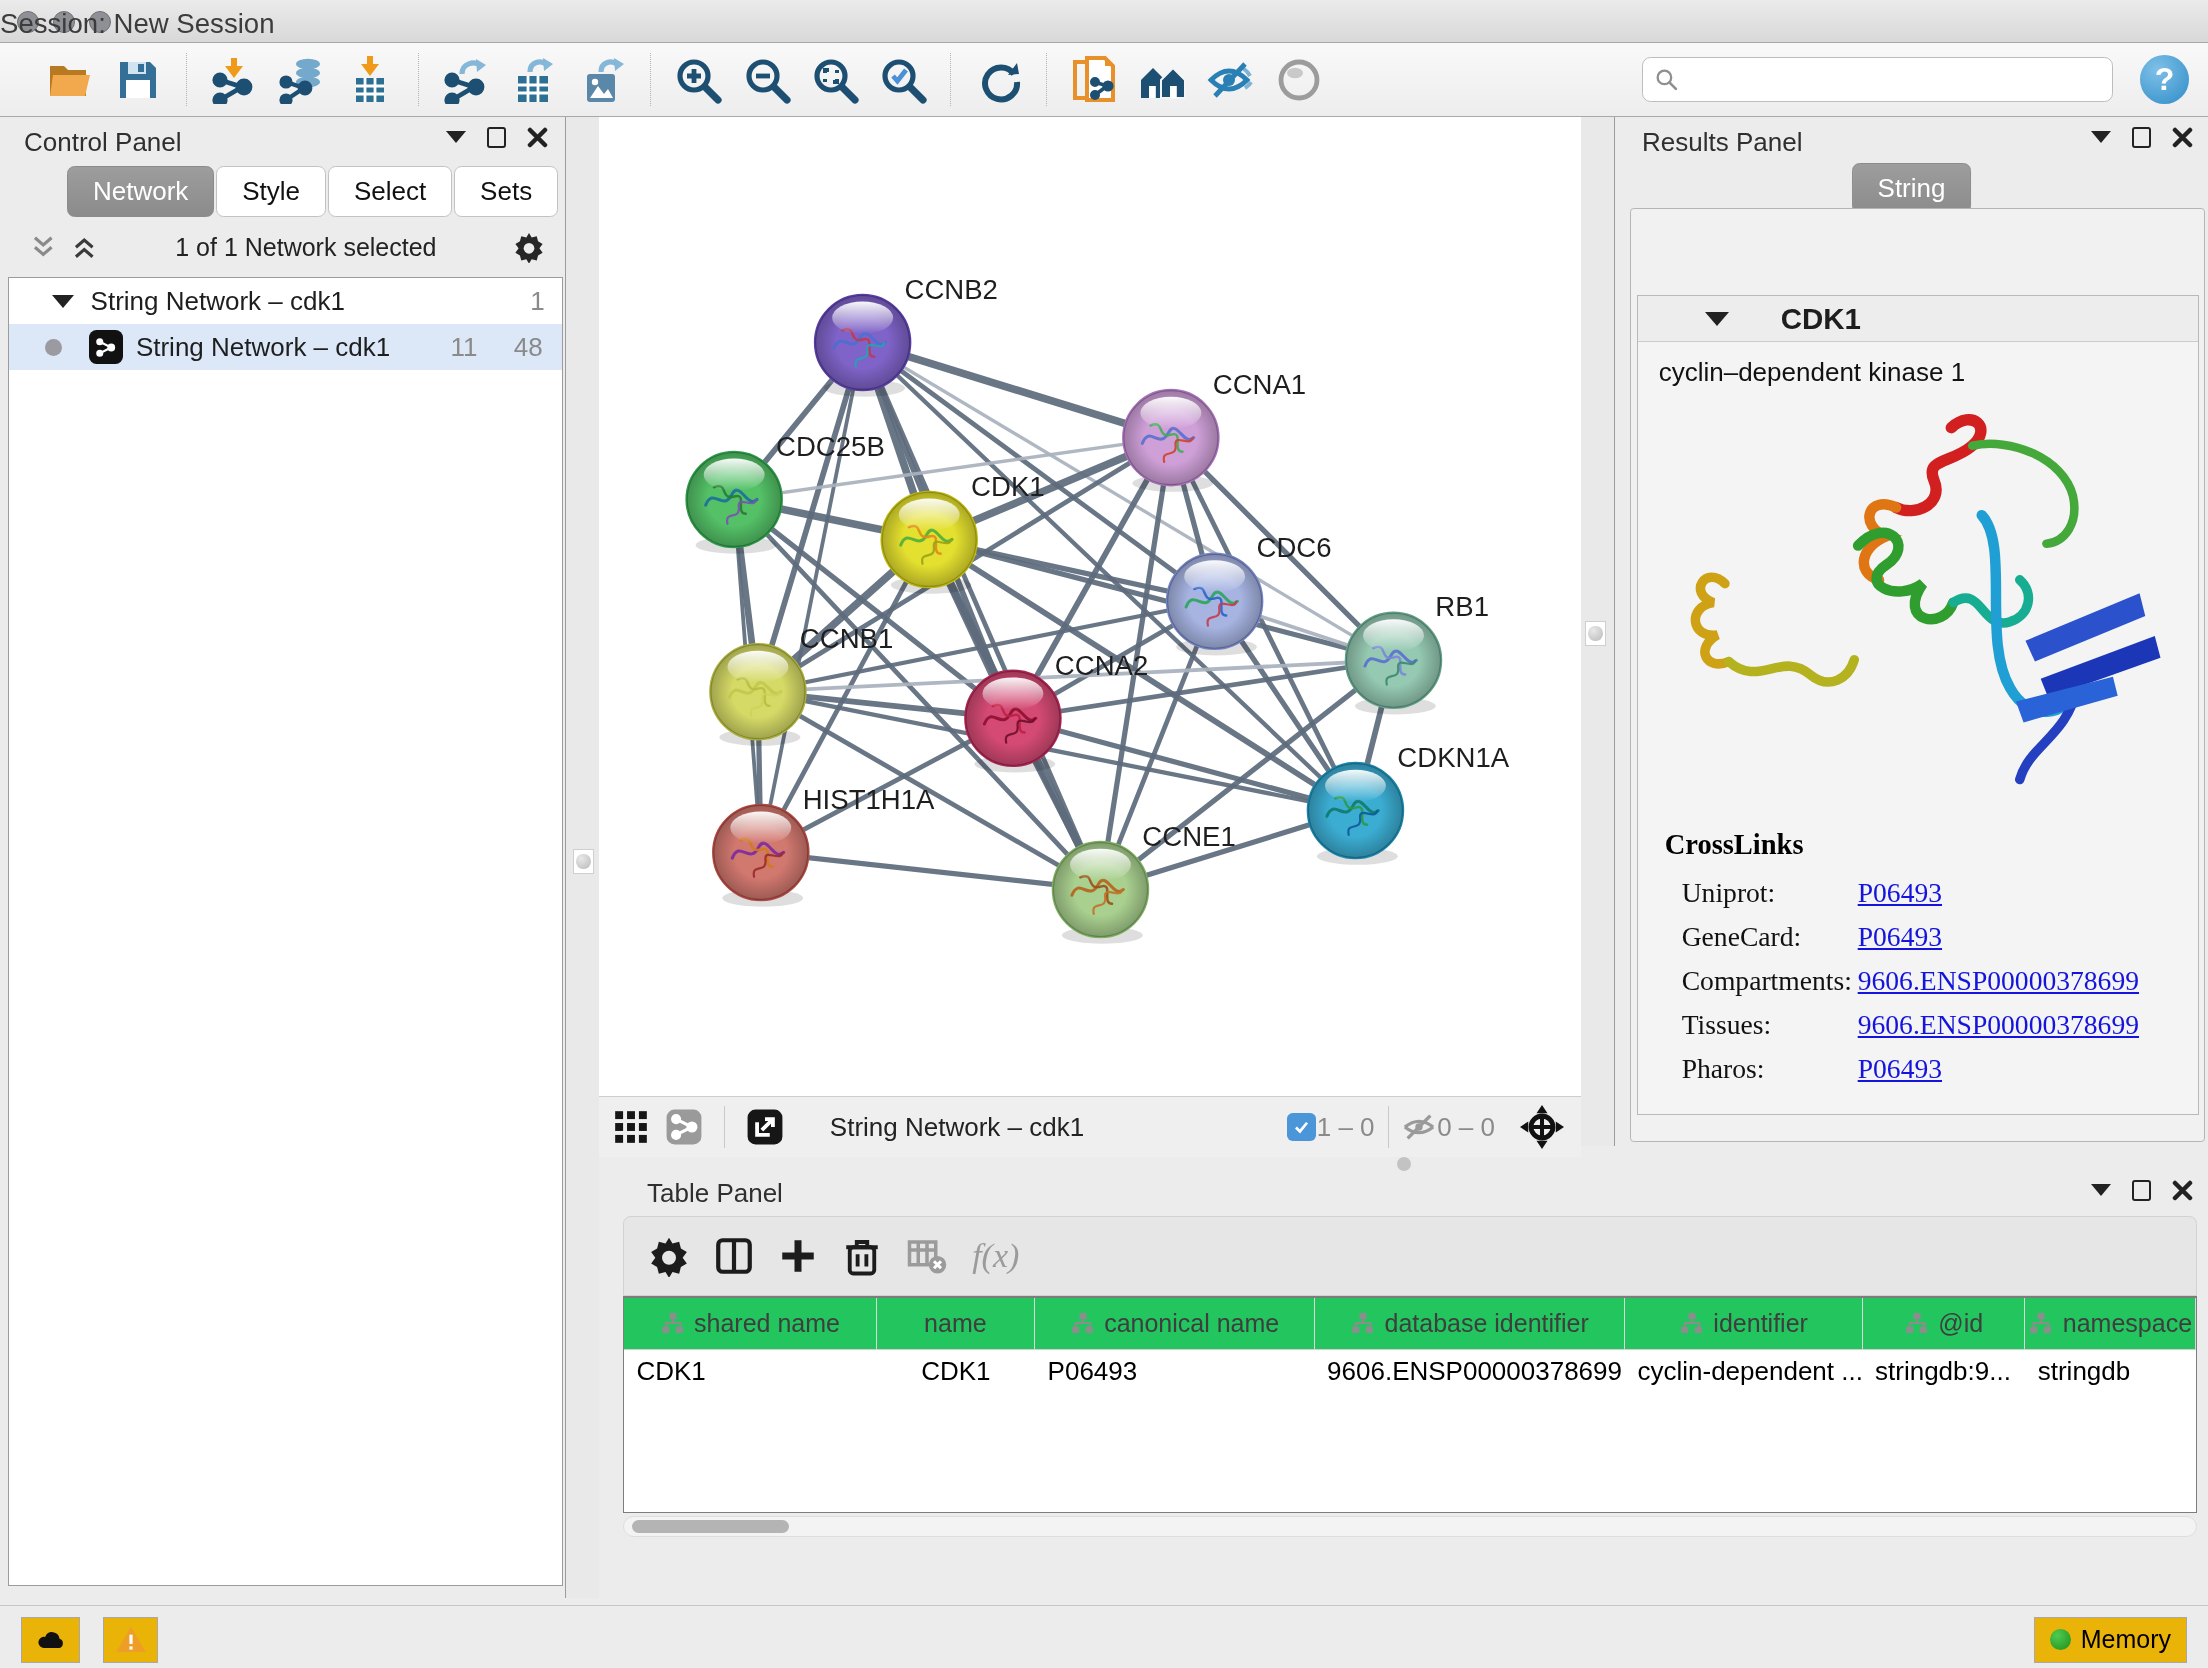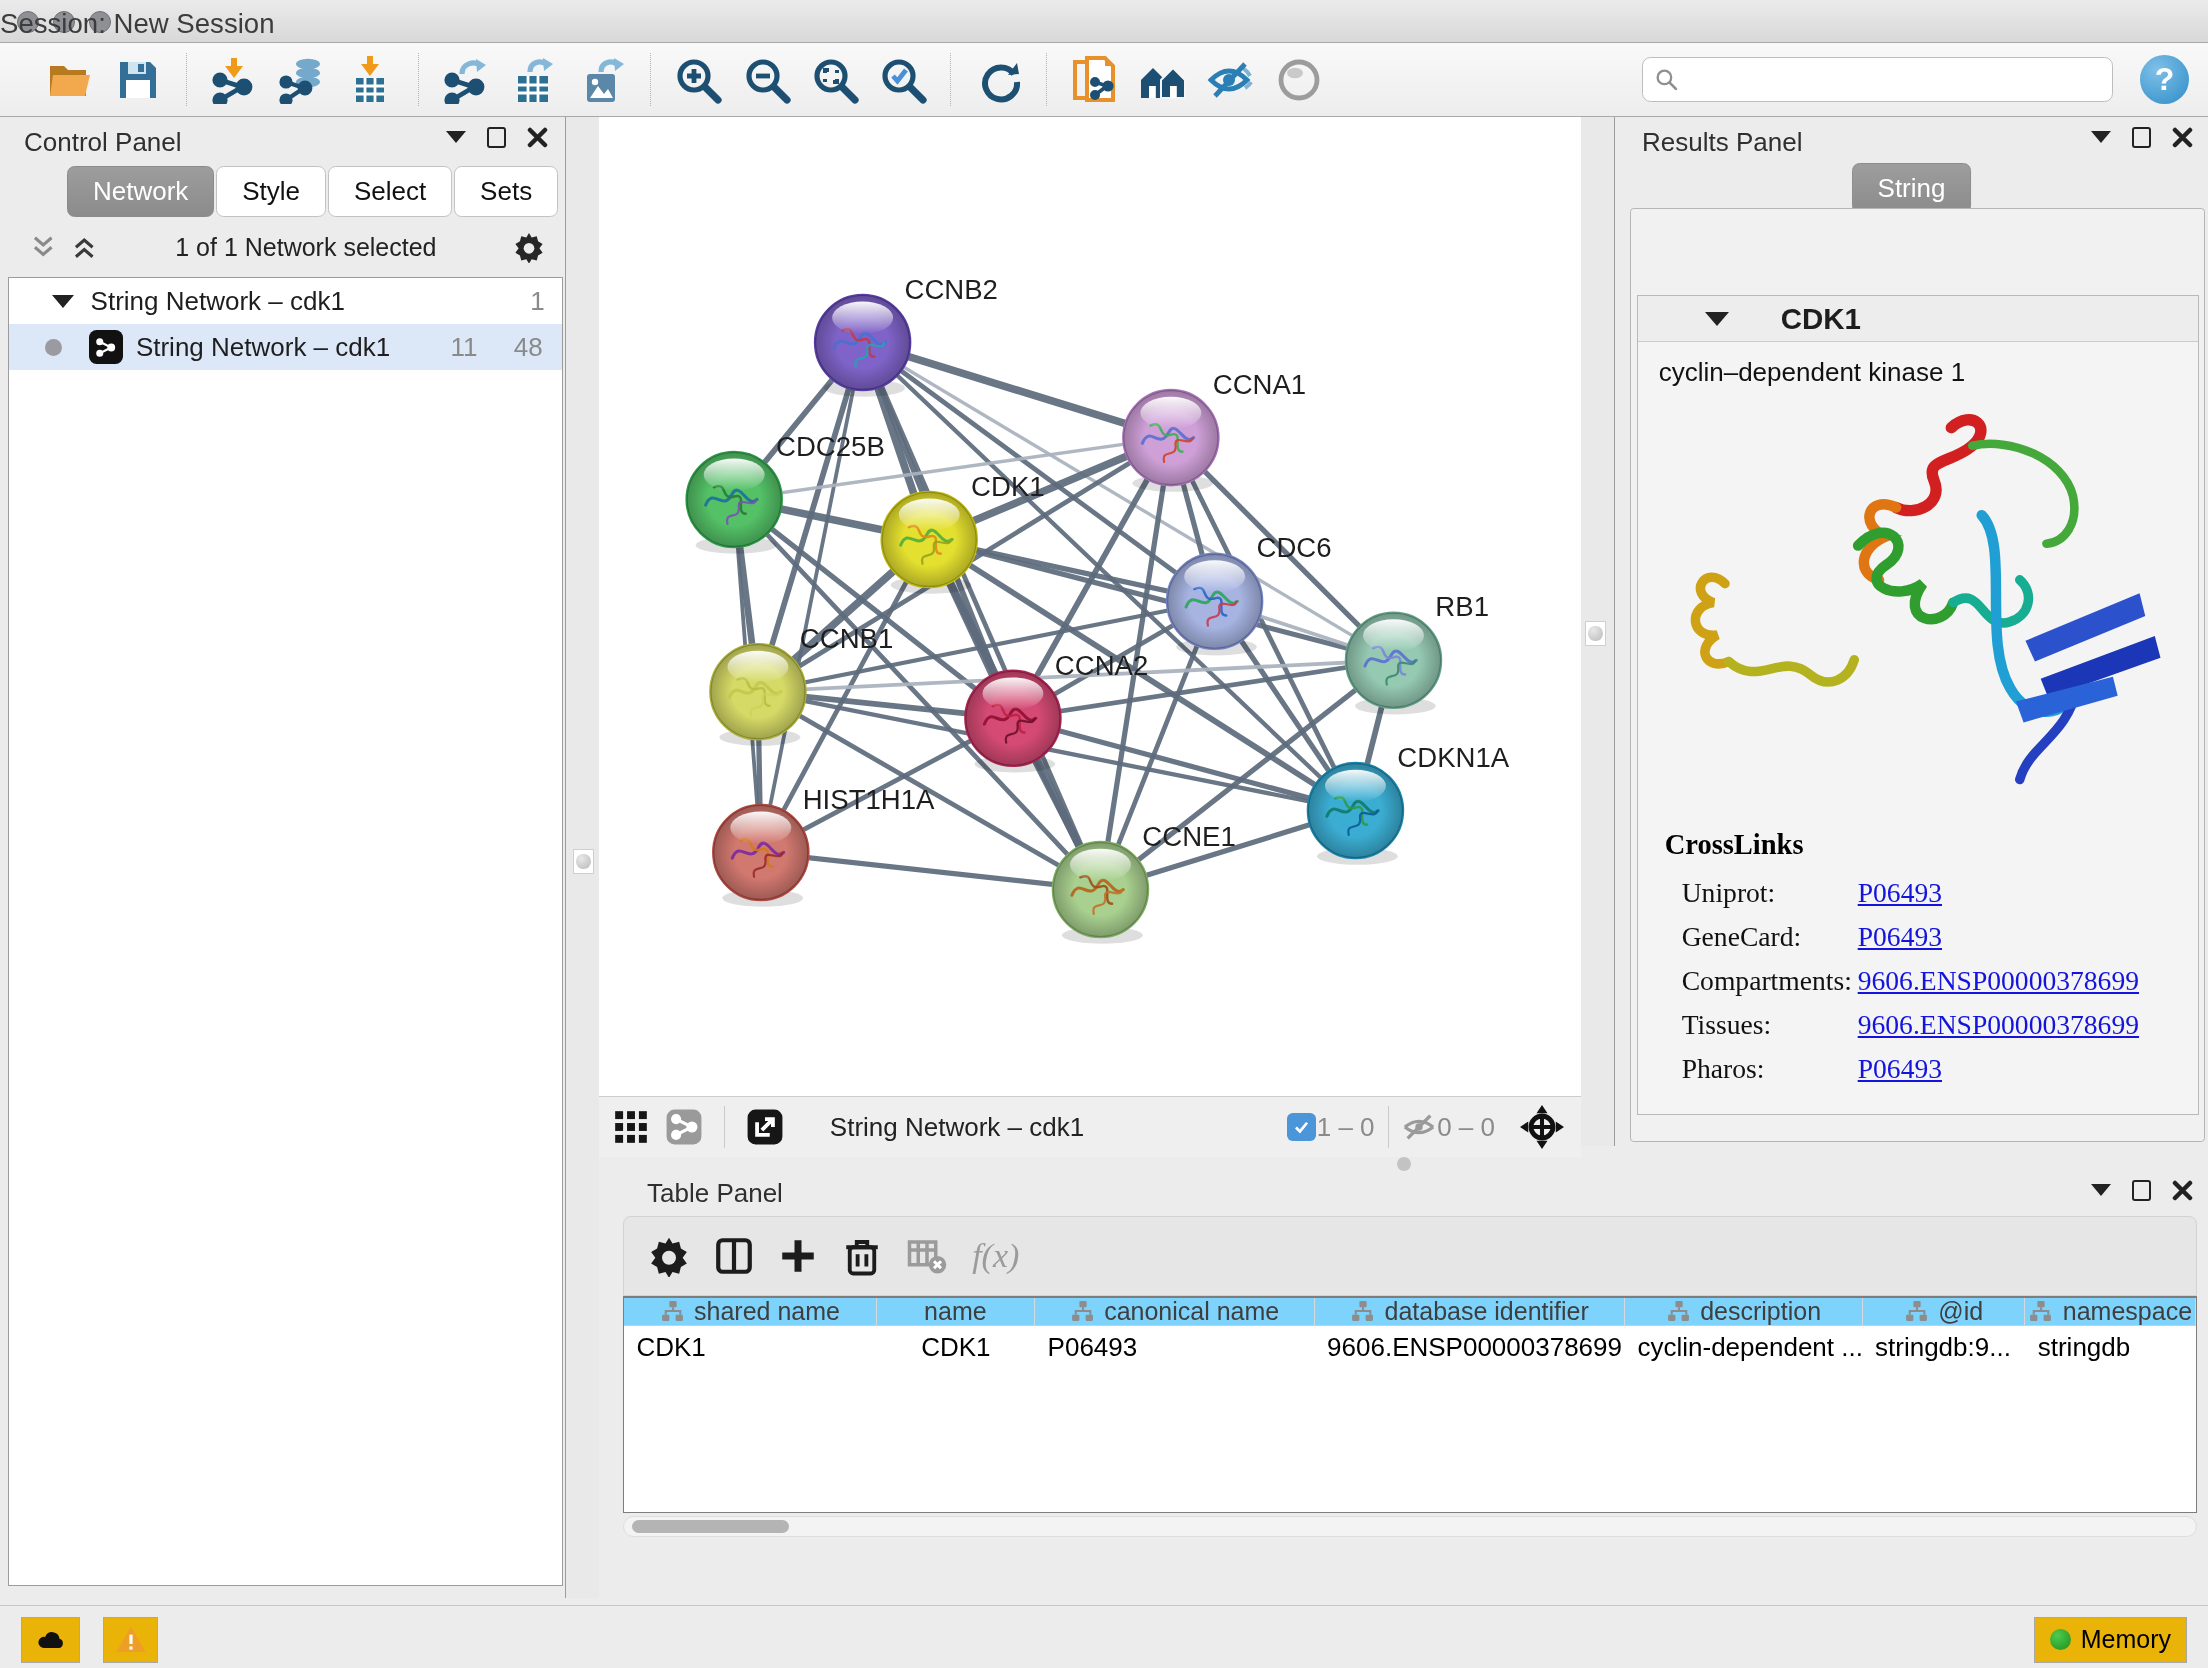--- a/index.html
+++ b/index.html
@@ -76,21 +76,21 @@
   .cllabel{width:176px;margin-left:44px;color:#111}
   .cllink{color:#1414dd;text-decoration:underline}
   
   .tpanel{position:absolute;left:599px;top:1172px;width:1609px;height:426px;background:#ececec}
   .tpanel .ptitle{position:absolute;left:48px;top:5.7px}
   .ttool{position:absolute;left:24px;top:44px;width:1574px;height:80px;background:#e6e6e6;border:1px solid #d2d2d2;border-radius:7.6px 7.6px 0 0;display:flex;align-items:center;padding-left:13px}
   .ttool .tbtn{margin:0 5.7px}
   .ttool .tbtn svg{width:42px;height:42px}
   .fx{font-family:"Liberation Serif",serif;font-style:italic;color:#9b9b9b;font-size:34px;margin-left:13.3px}
   .ttable{position:absolute;left:24px;top:124px;width:1574px;height:217px;background:#fff;border:1.9px solid #7d7d7d;border-top-width:2.9px;overflow:hidden}
-  .thead{display:flex;height:28px;background:#7dd3fc;border-bottom:1px solid #cfcfcf}
+  .thead{display:flex;height:52px;background:#22c55e;border-bottom:1px solid #cfcfcf}
   .th{display:flex;align-items:center;justify-content:center;font-size:25px;color:#3e3e3e;border-right:1px solid #d8d8d8;overflow:hidden;white-space:nowrap;gap:9.5px}
   .treeic{width:25px;height:25px;flex:0 0 auto}
   .trow{display:flex;height:42px;align-items:center}
   .td{font-size:26px;color:#000;overflow:hidden;white-space:nowrap;padding:0 0 0 12.4px}
   .td.center{text-align:center;padding:0}
   .hscroll{position:absolute;left:24px;top:344px;width:1574px;height:21px;background:#f3f3f3;border:1px solid #dddddd;border-radius:10.5px}
   .hthumb{position:absolute;left:7.6px;top:2.9px;width:157px;height:13.3px;border-radius:6.7px;background:#b4b4b4}
   .btabs{position:absolute;left:527px;top:381px;display:flex}
   
   .statusbar{position:absolute;left:0;top:1605px;width:2208px;height:64px;background:#ececec;border-top:1.9px solid #c6c6c6}
@@ -720,21 +720,21 @@
         </div>
         <div class="th" style="width: 238px;">
           <svg class="treeic" viewBox="0 0 24 24">
             <g fill="#8d8d8d">
               <rect x="9" y="2" width="7" height="6" rx="1"></rect>
               <rect x="2" y="15" width="7" height="6" rx="1"></rect>
               <rect x="15" y="15" width="7" height="6" rx="1"></rect>
             </g>
             <path d="M12.5 8v3.5M5.5 15v-3.5h14V15" fill="none" stroke="#8d8d8d" stroke-width="2"></path>
           </svg>
-          <span>description</span>
+          <span>identifier</span>
         </div>
         <div class="th" style="width: 163px;">
           <svg class="treeic" viewBox="0 0 24 24">
             <g fill="#8d8d8d">
               <rect x="9" y="2" width="7" height="6" rx="1"></rect>
               <rect x="2" y="15" width="7" height="6" rx="1"></rect>
               <rect x="15" y="15" width="7" height="6" rx="1"></rect>
             </g>
             <path d="M12.5 8v3.5M5.5 15v-3.5h14V15" fill="none" stroke="#8d8d8d" stroke-width="2"></path>
           </svg>

